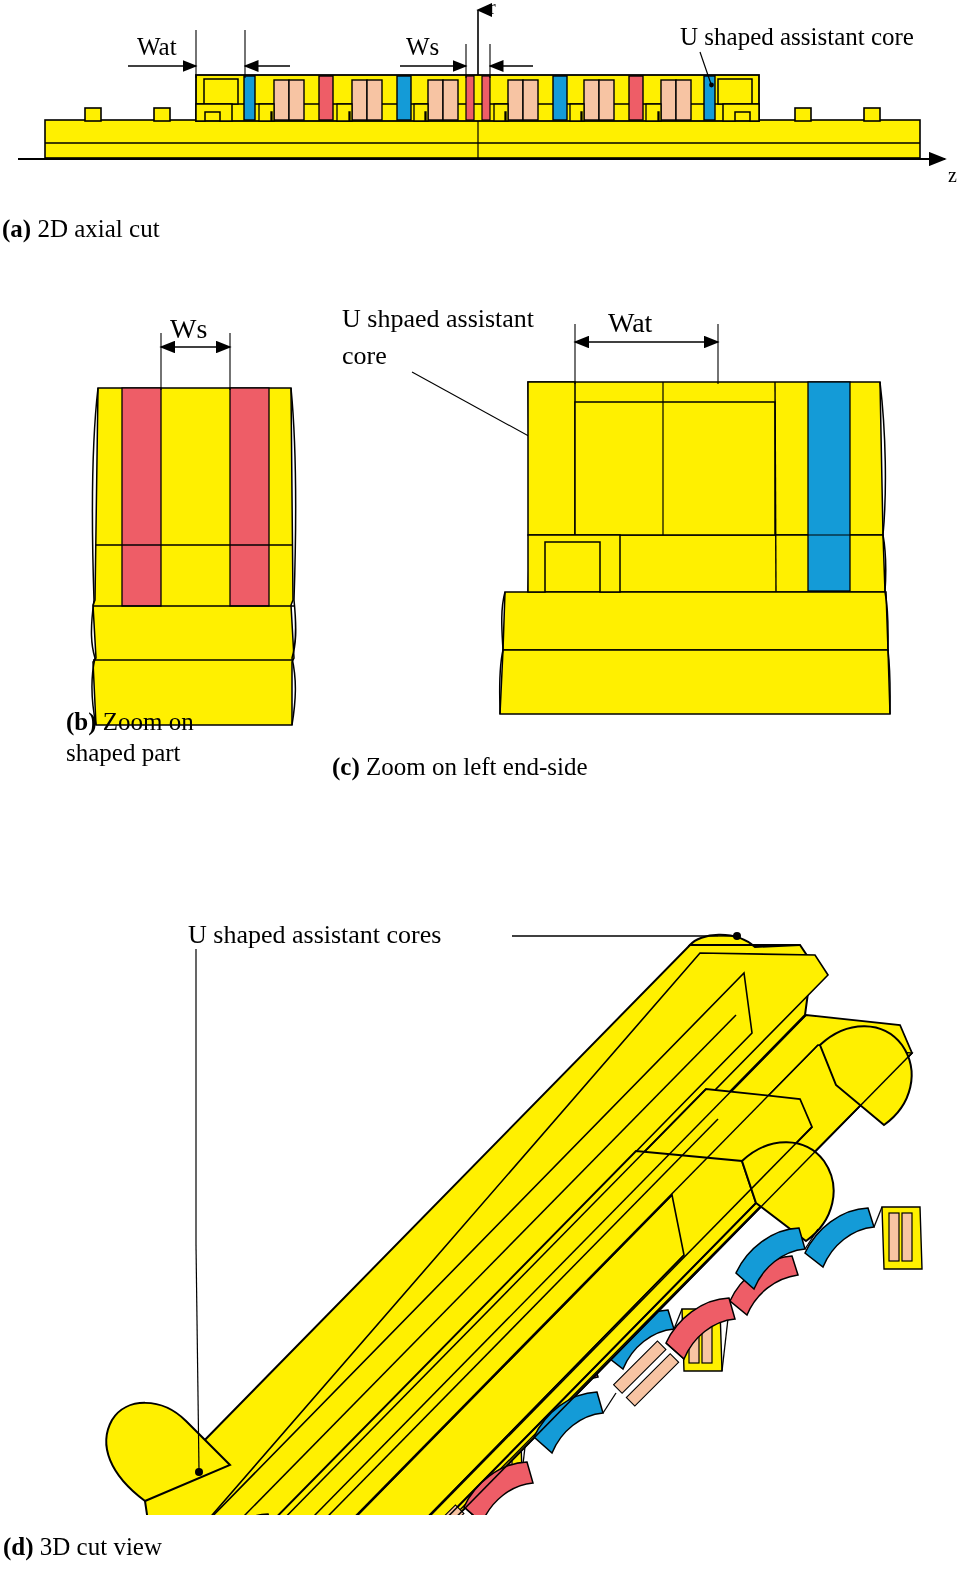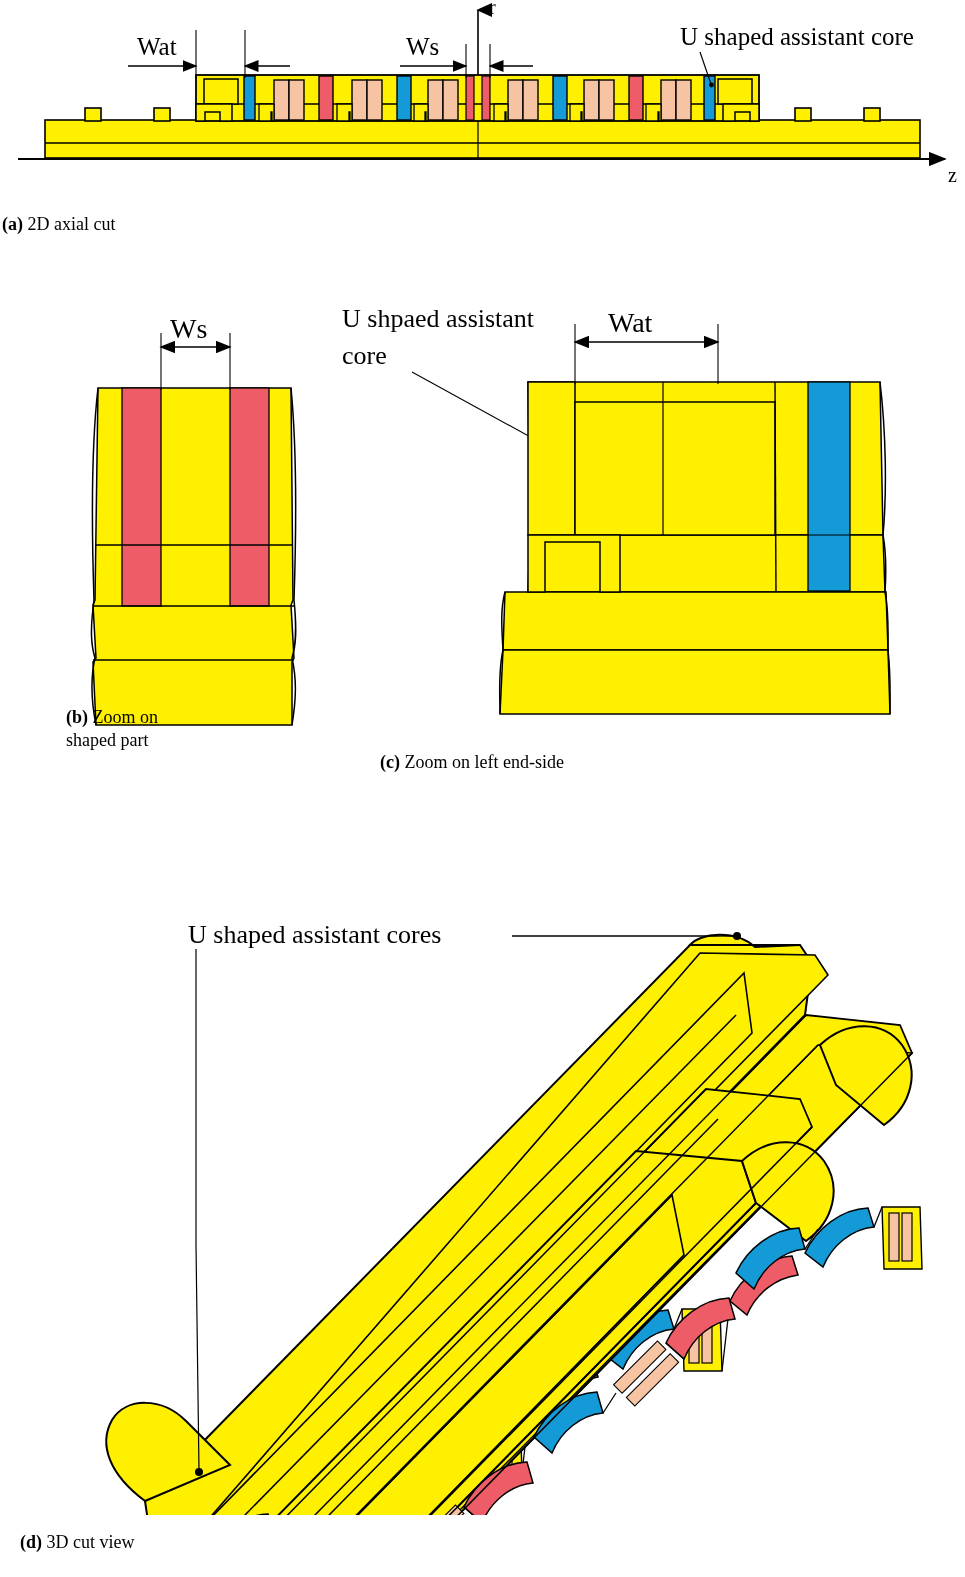--- a/index.html
+++ b/index.html
@@ -1,18 +1,18 @@
 <!DOCTYPE html>
 <html><head>
 <meta charset="utf-8">
 <style>
   html,body{margin:0;padding:0;background:#ffffff;}
   body{width:965px;height:1577px;position:relative;font-family:"Liberation Serif",serif;overflow:hidden;}
   .fig{position:absolute;}
-  .caption{position:absolute;font-family:"Liberation Serif",serif;font-size:18px;color:#000;line-height:1.25;}
+  .caption{position:absolute;font-family:"Liberation Serif",serif;font-size:25px;color:#000;line-height:1.25;}
   .caption b{font-weight:bold;}
   svg{display:block;}
   .anno{font-family:"Liberation Serif",serif;fill:#000;}
 </style>
 </head>
 <body>
 
 <div class="fig" style="left:0;top:0;width:965px;height:195px;">
 <svg width="965" height="195" viewBox="0 0 965 195">
   <defs>
@@ -224,21 +224,21 @@
   </g>
 </svg>
 </div>
 
 <div class="caption" style="left:66px;top:706px;width:250px;">
   <b>(b)</b>
   <span>Zoom on</span><br>
   <span>shaped part</span>
 </div>
 
-<div class="caption" style="left:332px;top:751px;margin-left:48px;">
+<div class="caption" style="left:332px;top:751px;">
   <b>(c)</b>
   <span>Zoom on left end-side</span>
 </div>
 
 <div class="fig" style="left:0;top:885px;width:789px;height:630px;">
 <svg width="965" height="630" viewBox="0 0 965 630">
 
   <g>
 
     <path d="M145,616 L690,60 L800,60 L812,78 L805,130 L260,686 L190,686 L150,650 Z" fill="#FFF000" stroke="#000" stroke-width="2"></path>
@@ -362,16 +362,16 @@
     <line x1="718" y1="51" x2="735" y2="51" stroke="#000" stroke-width="1.3"></line>
     <circle cx="737" cy="51" r="4" fill="#000"></circle>
 
     <line x1="196" y1="64" x2="196" y2="360" stroke="#000" stroke-width="1.2"></line>
     <line x1="196" y1="360" x2="199" y2="585" stroke="#000" stroke-width="1.2"></line>
     <circle cx="199" cy="587" r="4" fill="#000"></circle>
   </g>
 </svg>
 </div>
 
-<div class="caption" style="left:20px;top:1531px;">
+<div class="caption" style="left:3px;top:1531px;">
   <b>(d)</b>
   <span>3D cut view</span>
 </div>
 
 </body></html>

